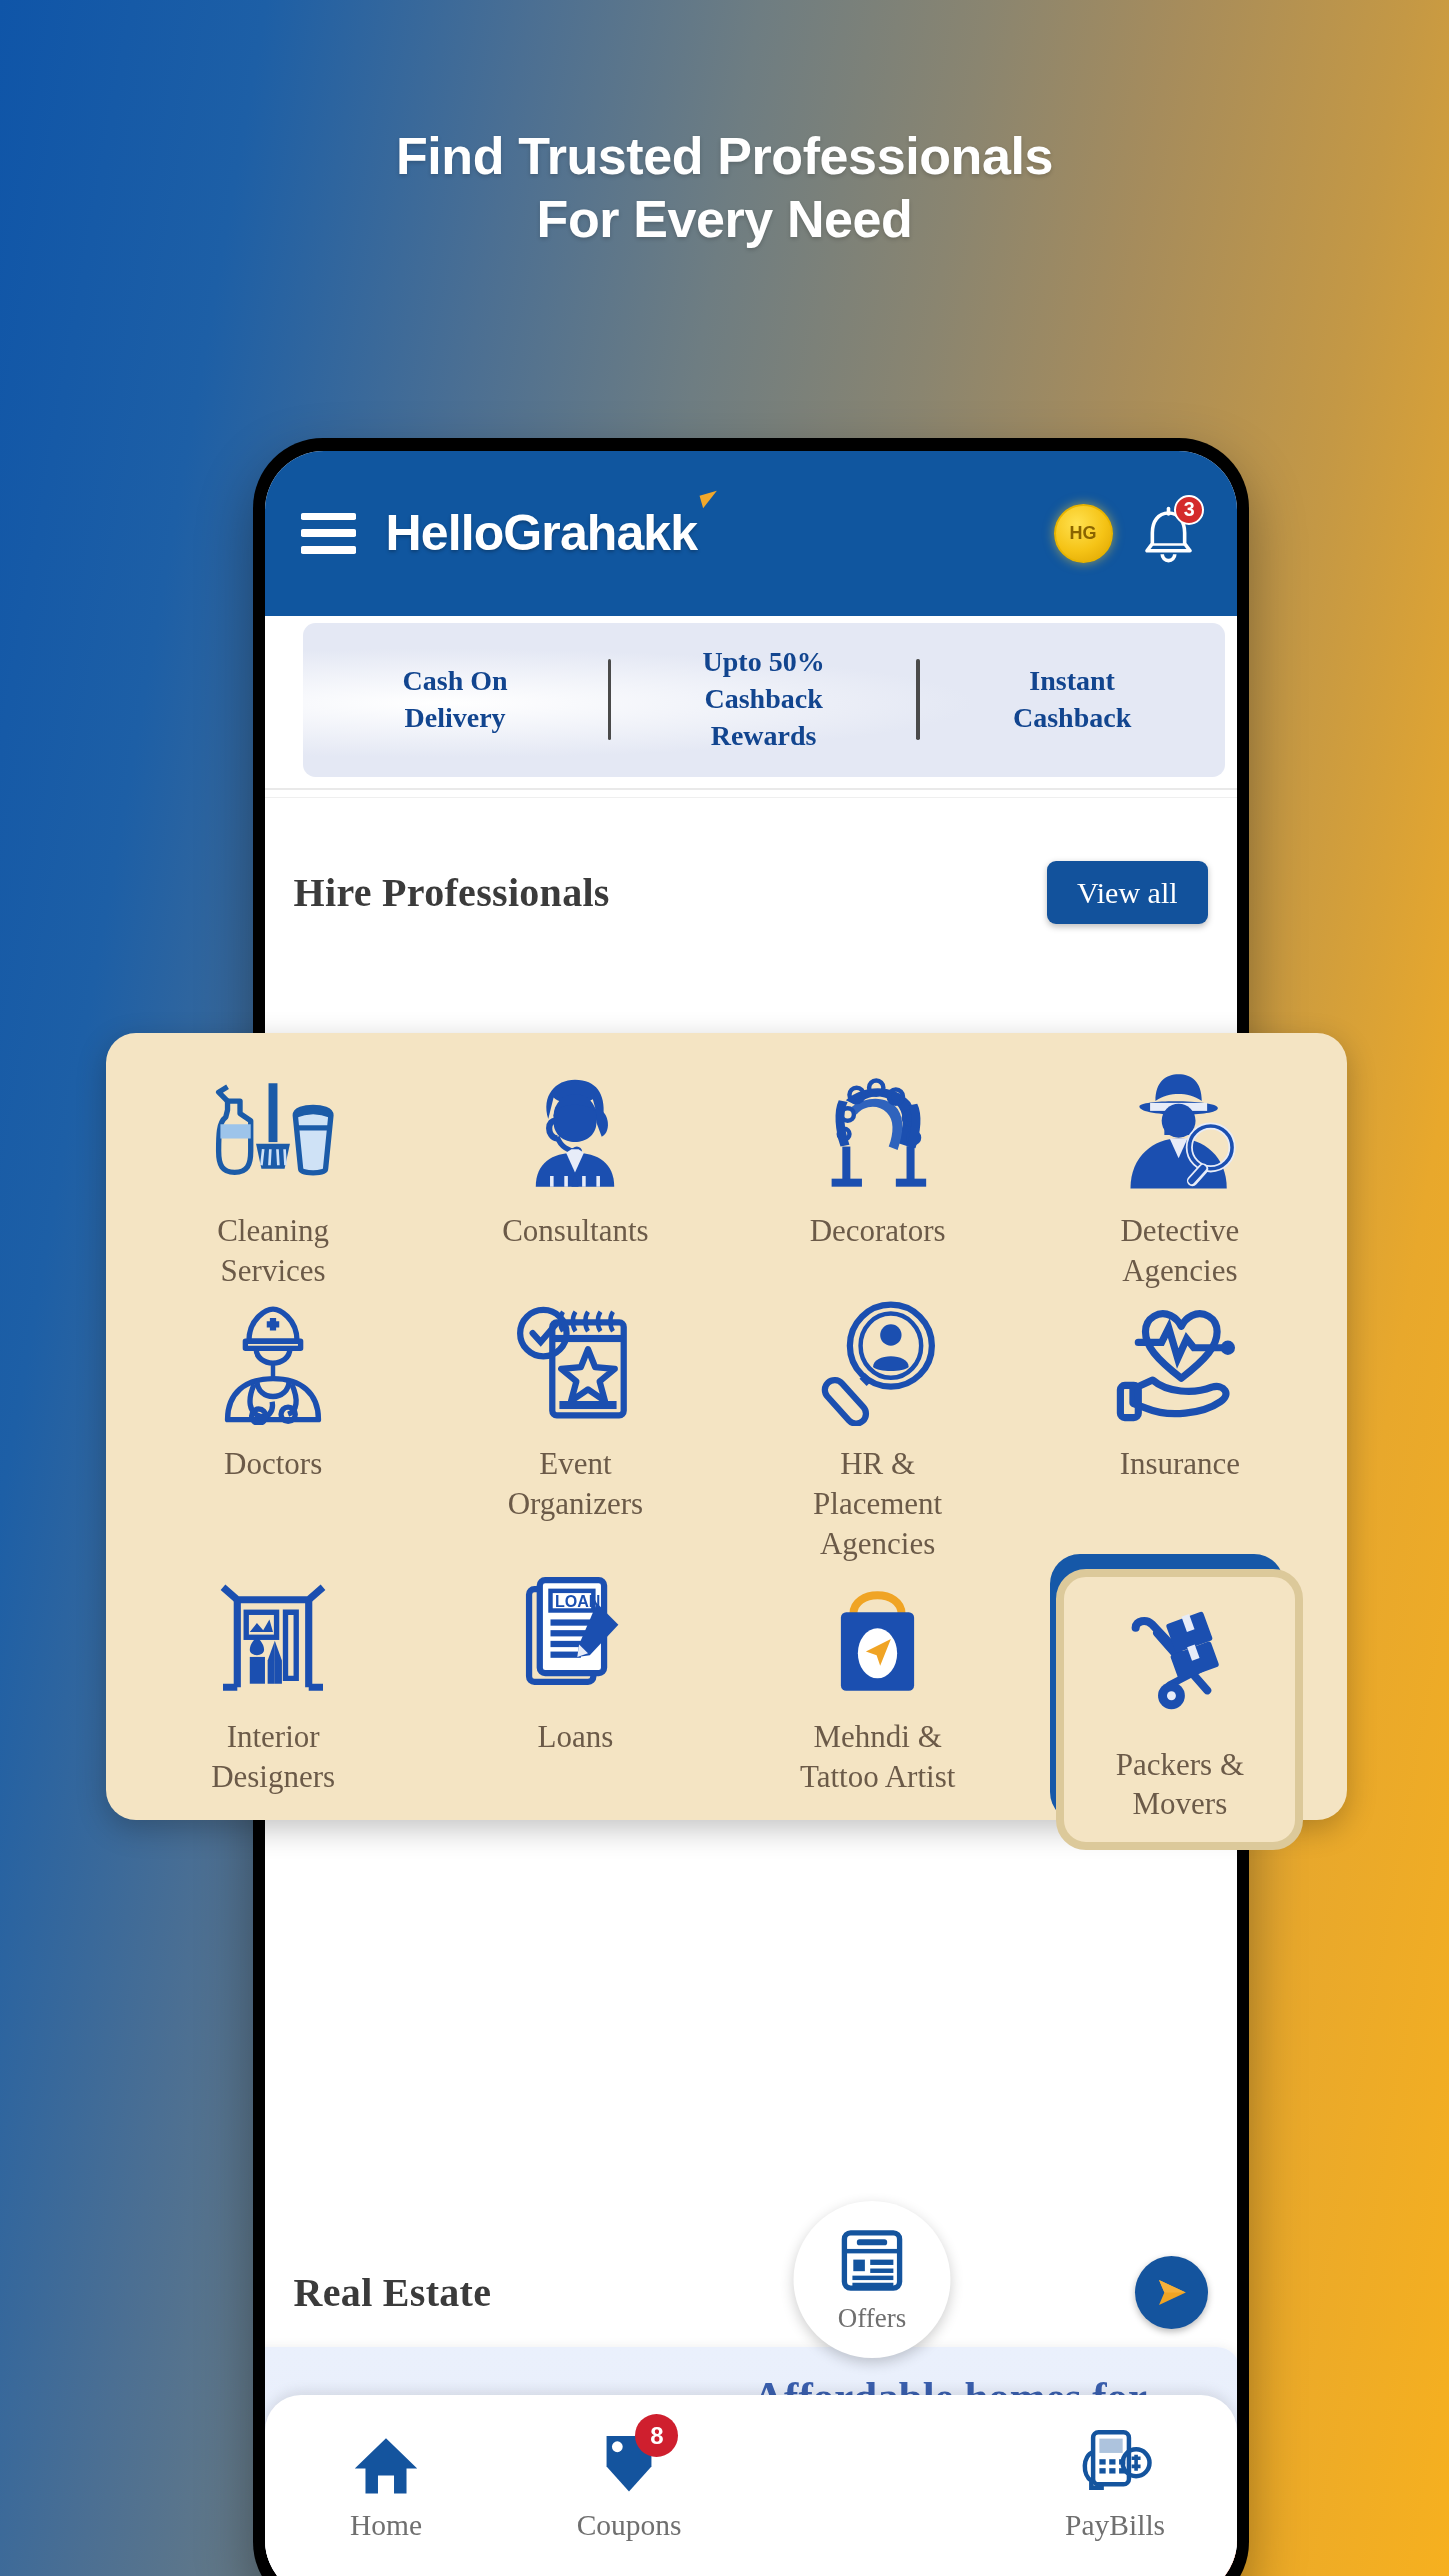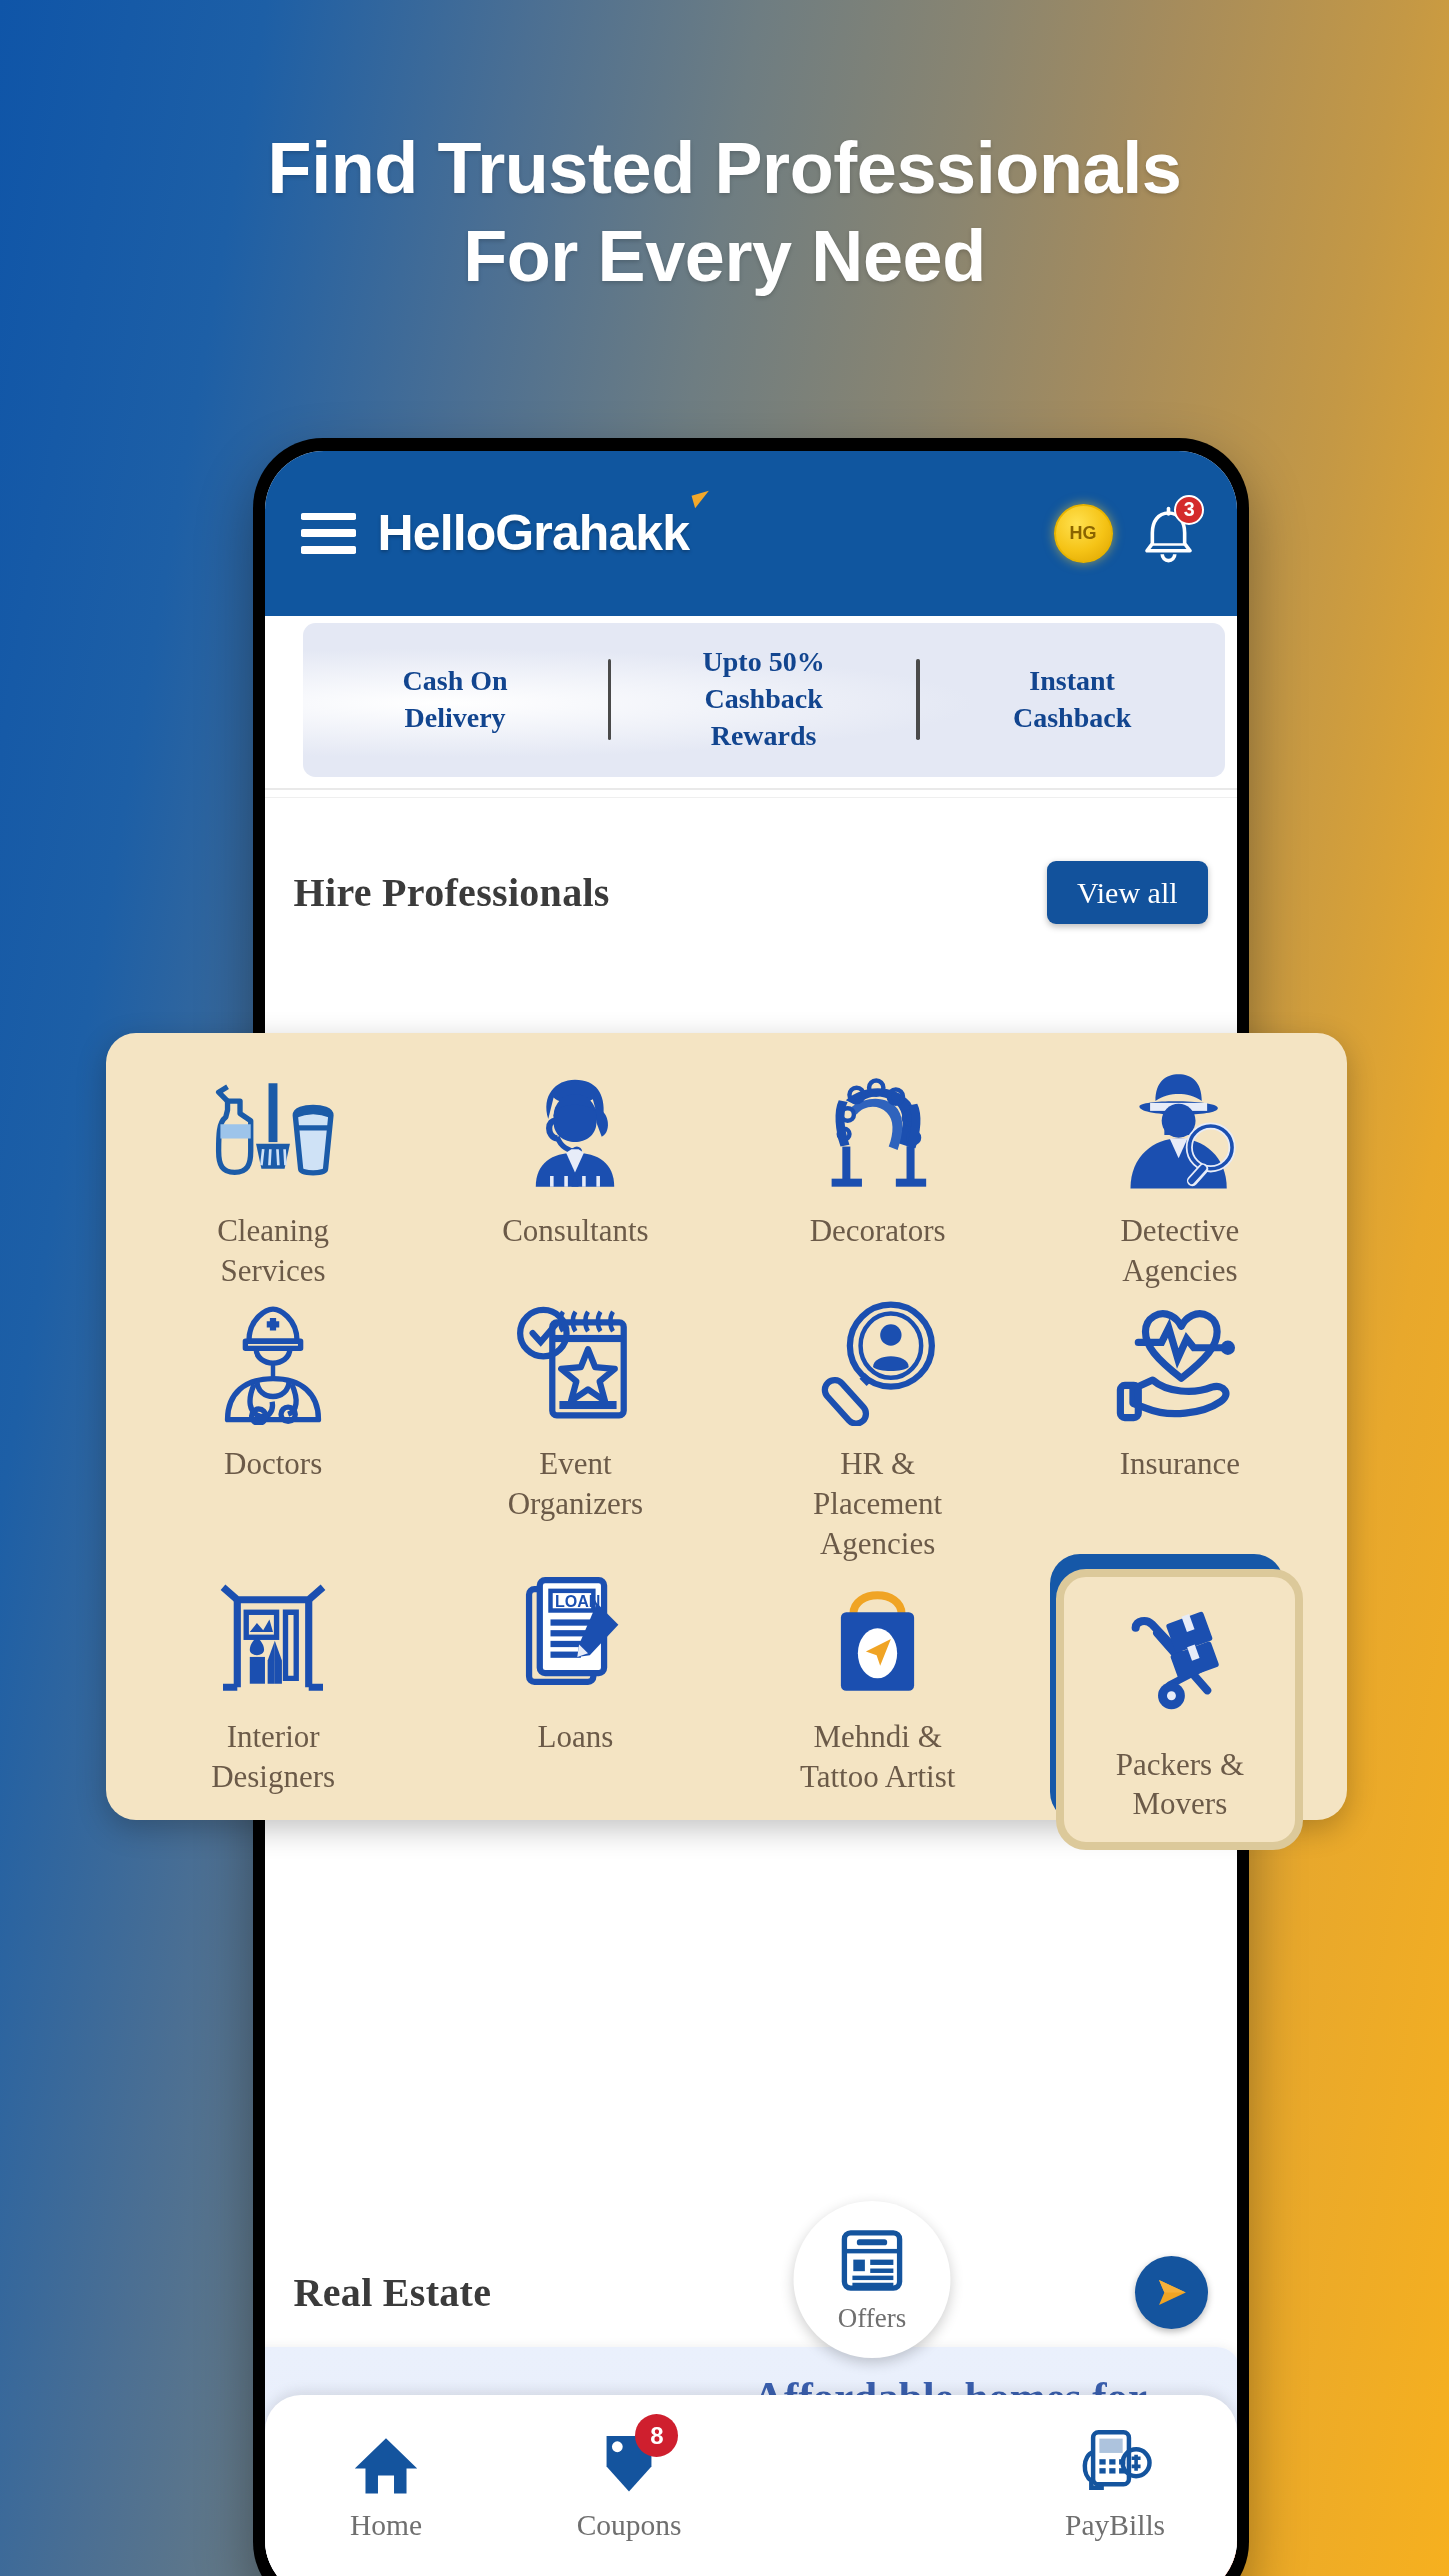--- a/index.html
+++ b/index.html
@@ -6,21 +6,21 @@
   body{
     width:1449px;height:2576px;overflow:hidden;position:relative;
     font-family:"Liberation Serif",serif;
     background:linear-gradient(100deg,#0f55a8 0%,#1d5fa6 14%,#4b6f93 28%,#6e7d82 40%,#8a8570 52%,#a68c5c 62%,#c49845 74%,#e8a82c 86%,#f6b01f 100%);
   }
 
   
   .hero{position:absolute;left:0;right:0;top:125px;text-align:center;}
   .hero h1{
     margin:0;font-family:"Liberation Sans",sans-serif;font-weight:bold;
-    font-size:72px;line-height:1.22;color:#ffffff;letter-spacing:-0.4px;
+    font-size:52px;line-height:1.22;color:#ffffff;letter-spacing:-0.4px;
     text-shadow:0 1.8px 4.5px rgba(0,0,0,.18);
   }
   .hero .l2{display:block;}
 
   
   .phone{
     position:absolute;left:253px;top:438px;width:996px;height:2174px;
     background:#000;border-radius:70px;
     box-shadow:0 23px 54px rgba(0,0,0,.34);
   }
@@ -30,21 +30,21 @@
   }
 
   
   .appbar{
     position:absolute;left:0;top:0;width:100%;height:165px;background:#10569f;
     display:flex;align-items:center;padding:0 36px;box-sizing:border-box;
   }
   .hamburger{width:55px;height:41px;display:flex;flex-direction:column;justify-content:space-between;cursor:pointer;}
   .hamburger i{display:block;height:7.2px;background:#fff;border-radius:1.8px;}
   .brand{
-    margin-left:22px;position:relative;color:#fff;font-family:"Liberation Sans",sans-serif;
+    margin-left:30px;position:relative;color:#fff;font-family:"Liberation Sans",sans-serif;
     font-weight:bold;font-size:50px;letter-spacing:-0.9px;
     text-shadow:0 1.8px 3.6px rgba(0,0,0,.25);
   }
   .brand .swoosh{
     position:absolute;right:-21.5px;top:-10.7px;width:0;height:0;
     border-left:18px solid #f2a82b;border-bottom:13.4px solid transparent;
     transform:rotate(-16deg);
   }
   .ab-right{margin-left:auto;display:flex;align-items:center;gap:25px;}
   .coin{

